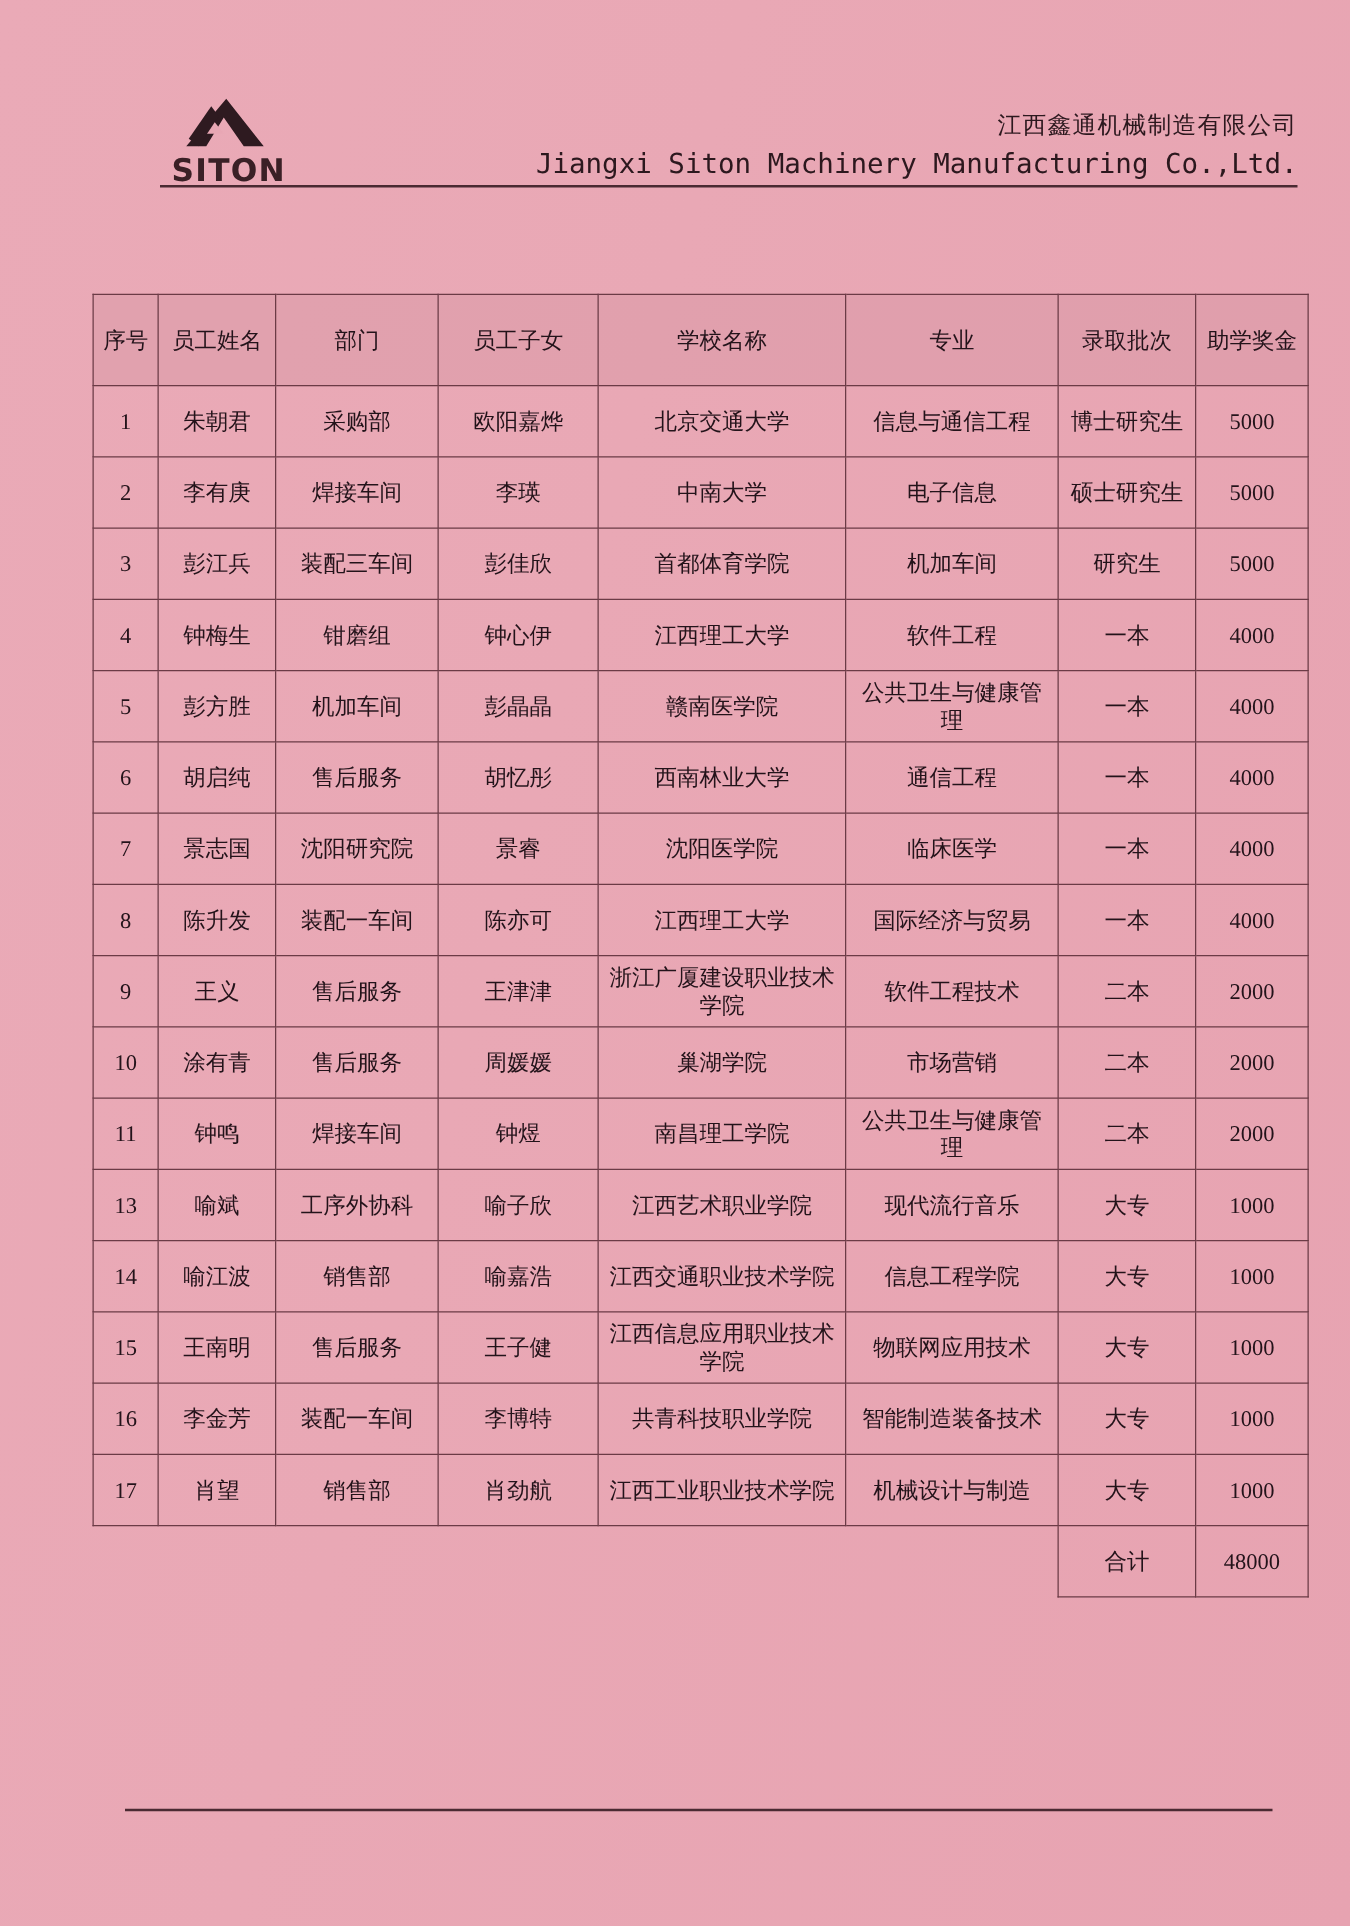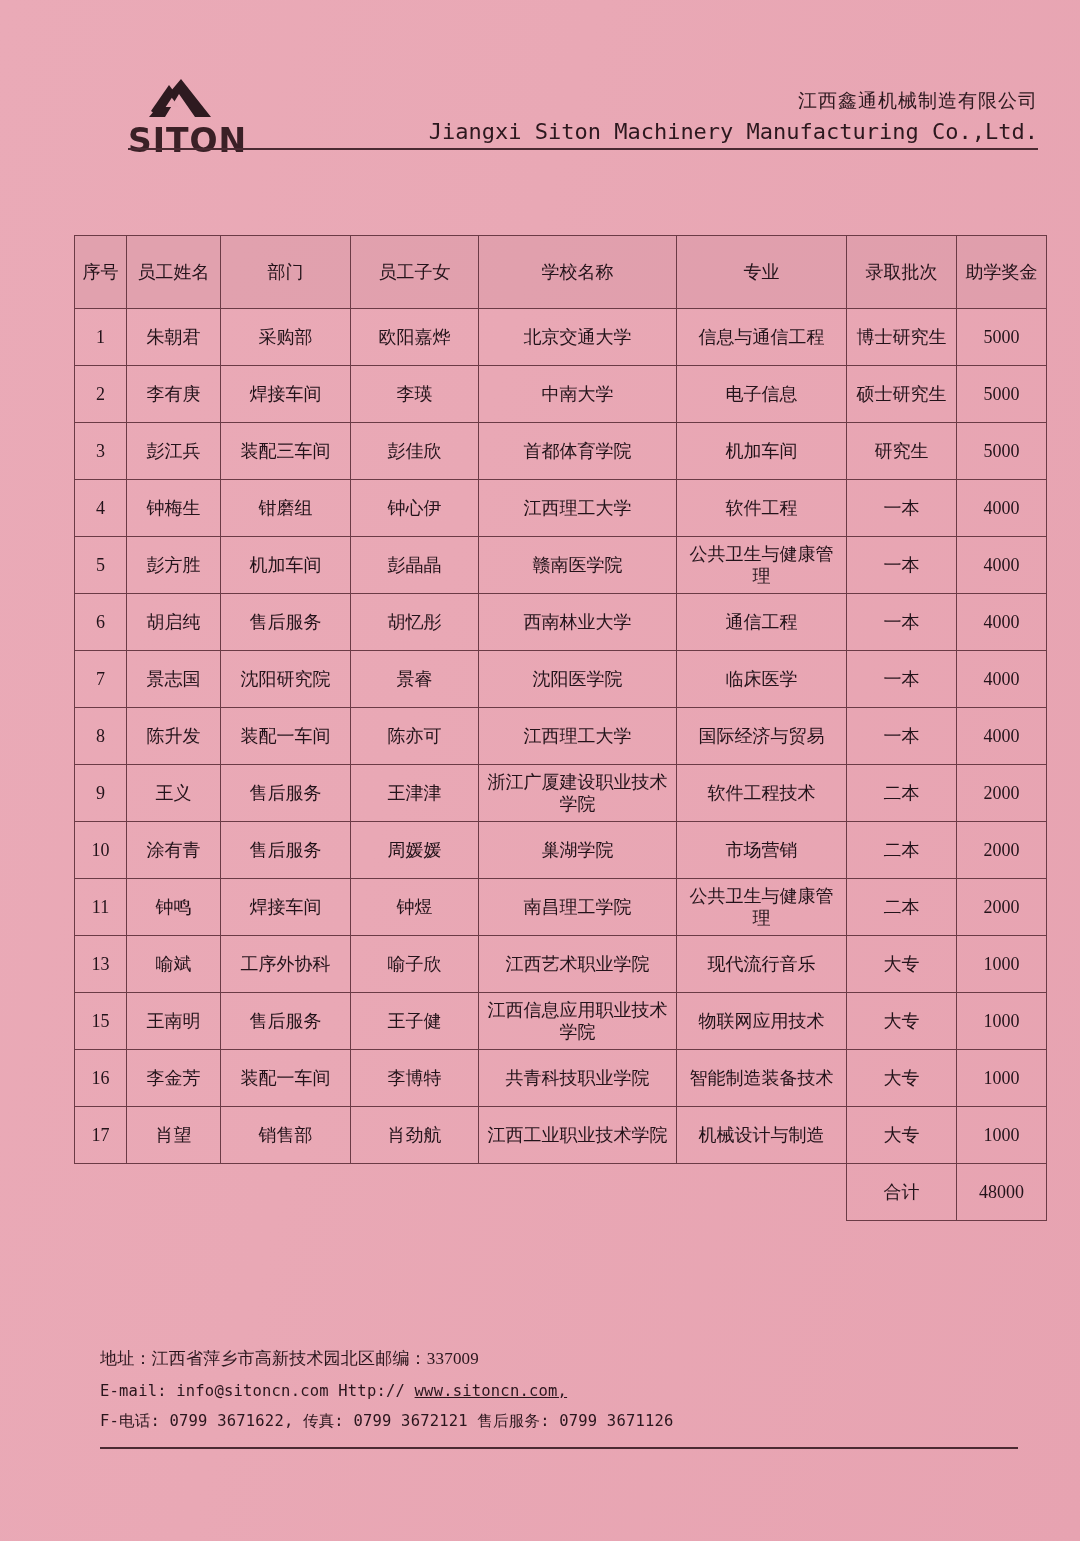--- a/index.html
+++ b/index.html
@@ -38,21 +38,21 @@
   .logo-mark {
     width: 96px;
     height: 46px;
     margin: 0 auto;
     position: relative;
   }
   .logo-mark svg { display: block; }
   .logo-text {
     font-family: "DejaVu Sans", sans-serif;
     font-weight: bold;
-    font-size: 33px;
+    font-size: 25px;
     letter-spacing: 1px;
     color: #3a2026;
     line-height: 1;
     margin-top: 1px;
   }
   .company {
     position: absolute;
     right: 42px;
     top: 14px;
     text-align: right;
@@ -325,20 +325,30 @@
           <td class="idx">13</td>
           <td>喻斌</td>
           <td>工序外协科</td>
           <td>喻子欣</td>
           <td>江西艺术职业学院</td>
           <td>现代流行音乐</td>
           <td>大专</td>
           <td class="num">1000</td>
         </tr>
         <tr>
+          <td class="idx">14</td>
+          <td>喻江波</td>
+          <td>销售部</td>
+          <td>喻嘉浩</td>
+          <td>江西交通职业技术学院</td>
+          <td>信息工程学院</td>
+          <td>大专</td>
+          <td class="num">1000</td>
+        </tr>
+        <tr>
           <td class="idx">15</td>
           <td>王南明</td>
           <td>售后服务</td>
           <td>王子健</td>
           <td>江西信息应用职业技术学院</td>
           <td>物联网应用技术</td>
           <td>大专</td>
           <td class="num">1000</td>
         </tr>
         <tr>
@@ -368,23 +378,15 @@
           <td class="blank"></td>
           <td class="blank"></td>
           <td class="blank"></td>
           <td>合计</td>
           <td class="num">48000</td>
         </tr>
       </tbody>
     </table>
   </div>
 
-  <div class="footer">
-    <div class="cnline">地址：江西省萍乡市高新技术园北区邮编：337009</div>
-    <div>
-      <span>E-mail: info@sitoncn.com  Http://</span>
-      <span class="link">www.sitoncn.com,</span>
-    </div>
-    <div>F-电话: 0799 3671622, 传真: 0799 3672121  售后服务: 0799 3671126</div>
-  </div>
   <div class="footer-rule"></div>
 
 </div>
 
 </body></html>

